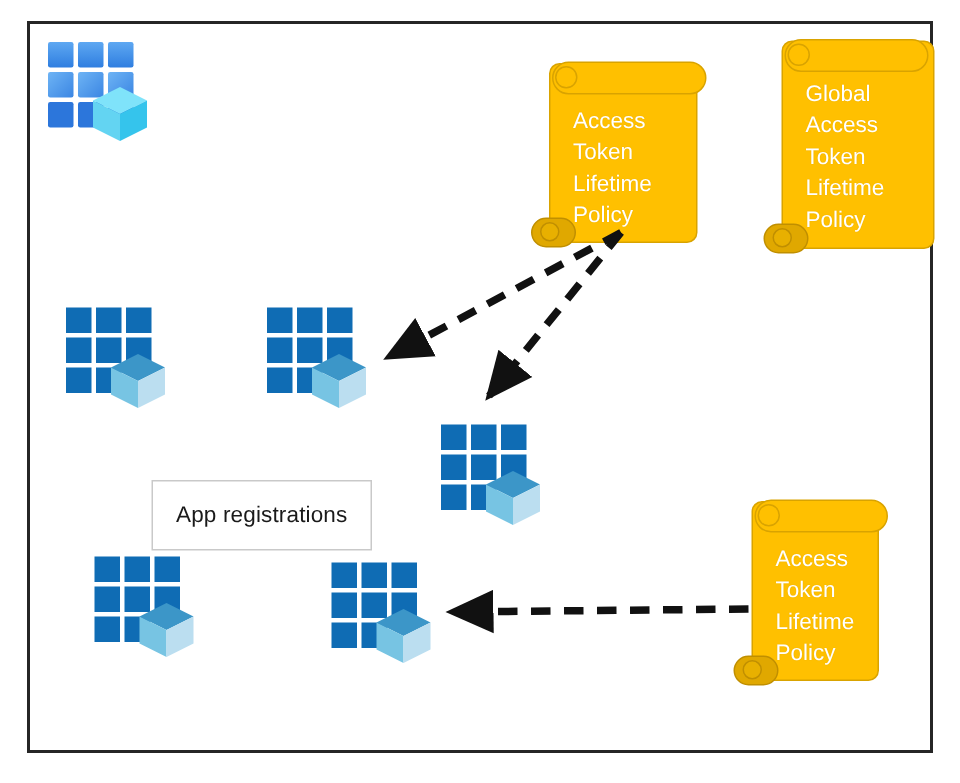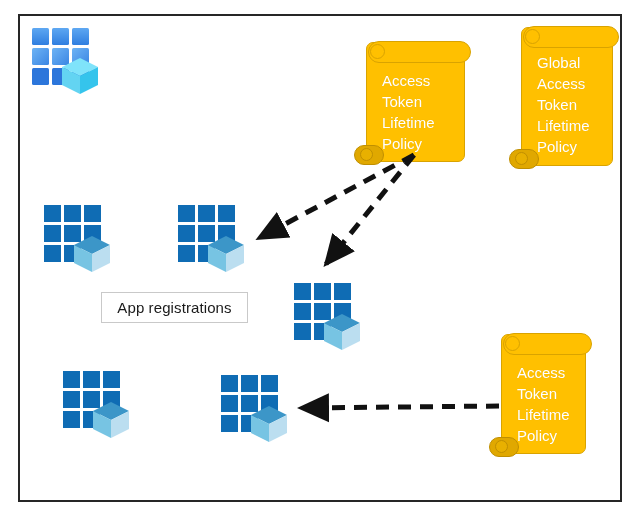--- a/index.html
+++ b/index.html
@@ -190,21 +190,21 @@
       <rect x="22" y="22" width="17" height="17" fill="#0F6CB4"></rect>
       <rect x="42" y="22" width="17" height="17" fill="#0F6CB4"></rect>
       <rect x="2" y="42" width="17" height="17" fill="#0F6CB4"></rect>
       <rect x="22" y="42" width="17" height="17" fill="#0F6CB4"></rect>
       <polygon points="50,33 68,42 50,51 32,42" fill="#3C96C8"></polygon>
       <polygon points="32,42 50,51 50,69 32,60" fill="#77C4E3"></polygon>
       <polygon points="50,51 68,42 68,60 50,69" fill="#BBDEF0"></polygon>
     </svg>
   </div>
 
-  <div class="labelbox" style="left:101px; top:292px; width:147px; height:31px;">
+  <div class="labelbox" style="left:101px; top:320px; width:147px; height:47px;">
     <span>App registrations</span>
   </div>
 
   <div class="azicon" style="left:61px; top:369px; width:72px; height:70px;">
     <svg width="72" height="70" viewBox="0 0 72 70">
       <rect x="2" y="2" width="17" height="17" fill="#0F6CB4"></rect>
       <rect x="22" y="2" width="17" height="17" fill="#0F6CB4"></rect>
       <rect x="42" y="2" width="17" height="17" fill="#0F6CB4"></rect>
       <rect x="2" y="22" width="17" height="17" fill="#0F6CB4"></rect>
       <rect x="22" y="22" width="17" height="17" fill="#0F6CB4"></rect>
@@ -238,21 +238,21 @@
     <div class="roll-top" style="width:103px;"></div>
     <div class="curl-top"></div>
     <div class="roll-bottom" style="top:103px;"></div>
     <div class="curl-bottom" style="top:106px;"></div>
     <div class="txt" style="top:28px;">Access</div>
     <div class="txt" style="top:49px;">Token</div>
     <div class="txt" style="top:70px;">Lifetime</div>
     <div class="txt" style="top:91px;">Policy</div>
   </div>
 
-  <div class="scroll" style="left:521px; top:27px; width:92px; height:139px;">
+  <div class="scroll" style="left:521px; top:27px; width:102px; height:139px;">
     <div class="body"></div>
     <div class="roll-top" style="width:96px;"></div>
     <div class="curl-top"></div>
     <div class="roll-bottom" style="top:122px;"></div>
     <div class="curl-bottom" style="top:125px;"></div>
     <div class="txt" style="top:25px;">Global</div>
     <div class="txt" style="top:46px;">Access</div>
     <div class="txt" style="top:67px;">Token</div>
     <div class="txt" style="top:88px;">Lifetime</div>
     <div class="txt" style="top:109px;">Policy</div>

